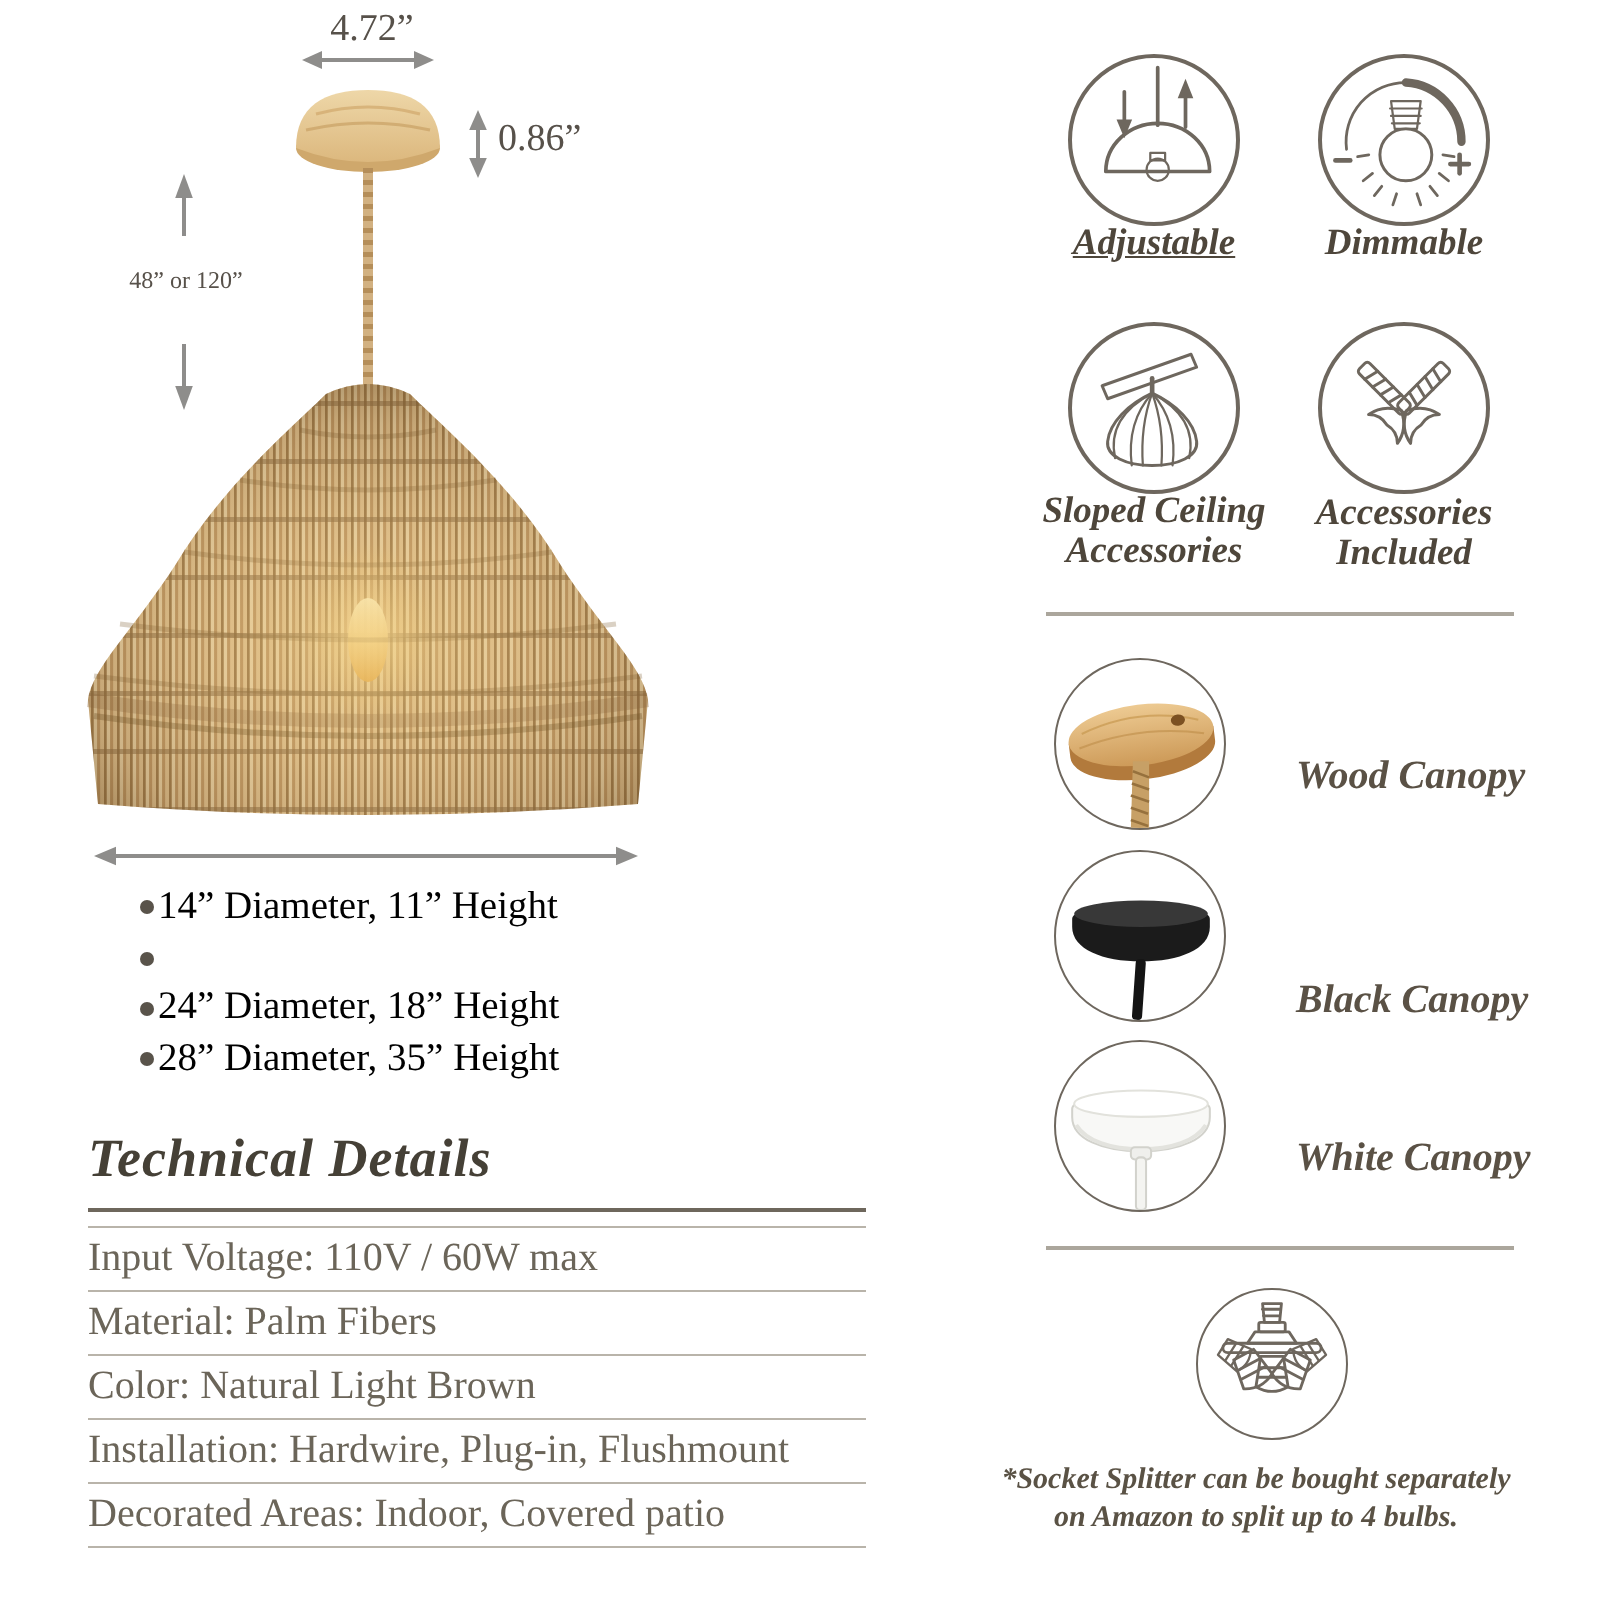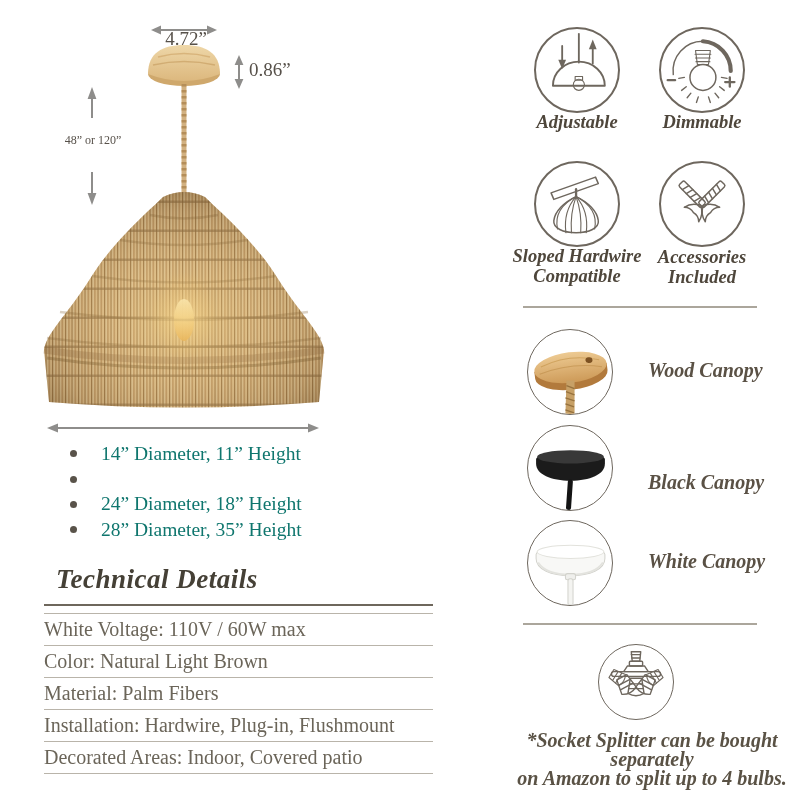--- a/index.html
+++ b/index.html
@@ -3,44 +3,44 @@
 <meta charset="utf-8">
 <style>
   html,body{margin:0;padding:0;background:#fff;}
   #canvas{position:relative;width:800px;height:800px;background:#ffffff;
           font-family:"Liberation Serif","DejaVu Serif",serif;overflow:hidden;}
   .abs{position:absolute;}
 
   
   .dim-label{position:absolute;color:#57514a;font-size:19px;white-space:nowrap;}
   .sizes{position:absolute;left:70px;top:441px;}
-  .size-row{display:flex;align-items:center;gap:24px;height:25.4px;
-            font-size:19.5px;color:#0f766e;text-align:right;}
+  .size-row{display:flex;align-items:center;gap:2px;height:25.4px;
+            font-size:19.5px;color:#000000;text-align:right;}
   .dot{width:7px;height:7px;border-radius:50%;background:#59534a;flex:none;}
   .tech-title{position:absolute;left:44px;top:564px;font-size:27px;font-style:italic;
-              font-weight:bold;color:#454036;letter-spacing:.5px;margin-left:12px;}
+              font-weight:bold;color:#454036;letter-spacing:.5px;}
   .tech-underline{position:absolute;left:44px;top:604px;width:389px;height:2px;background:#6e675c;}
   .tech-table{position:absolute;left:44px;top:613px;width:389px;}
   .t-row{border-bottom:1px solid #b9b4aa;padding:4px 0 3px;font-size:20px;
          color:#6b6559;height:24px;white-space:nowrap;}
   .t-row:first-child{border-top:1px solid #b9b4aa;}
 
   
   .fcircle{position:absolute;width:86px;height:86px;border:2px solid #6e675e;border-radius:50%;
            box-sizing:border-box;background:#fff;display:flex;align-items:center;justify-content:center;}
   .flabel{position:absolute;text-align:center;font-style:italic;font-weight:bold;
           font-size:18.5px;line-height:20px;color:#4e463b;}
   .pcircle{position:absolute;width:86px;height:86px;border:1.6px solid #6e675e;border-radius:50%;
            box-sizing:border-box;background:#fff;overflow:hidden;display:flex;align-items:center;justify-content:center;}
-  .clabel{position:absolute;font-style:italic;font-weight:600;font-size:20px;color:#5a5145;white-space:nowrap;}
+  .clabel{position:absolute;font-style:italic;font-weight:600;font-size:20px;color:#5a5145;white-space:nowrap;margin-top:18px;}
   .divider{position:absolute;left:523px;width:234px;height:2px;background:#aba69c;}
   .scircle{position:absolute;left:598px;top:644px;width:76px;height:76px;border:1.6px solid #6e675e;
            border-radius:50%;box-sizing:border-box;background:#fff;display:flex;align-items:center;justify-content:center;}
-  .note{position:absolute;left:516px;top:731px;width:272px;text-align:center;font-style:italic;
-        font-weight:600;font-size:20px;line-height:19px;color:#5a5245;}
+  .note{position:absolute;left:492px;top:731px;width:272px;text-align:center;font-style:italic;
+        font-weight:600;font-size:15px;line-height:19px;color:#5a5245;}
 
   .licon{stroke:#6e675e;fill:none;stroke-width:2;stroke-linecap:round;stroke-linejoin:round;}
   .licon .fillhead{fill:#6e675e;stroke:none;}
   .thin{stroke-width:1.2;}
 </style>
 </head>
 <body>
 
 <div id="canvas">
 
@@ -120,21 +120,21 @@
         <path d="M60,312 Q184,328 308,312"></path>
         <path d="M47,338 Q184,356 321,338"></path>
       </g>
       <path d="M44,350 Q184,371 324,350" stroke="#8a6840" stroke-width="7" opacity="0.3" fill="none"></path>
       <path d="M47,358 Q184,378 321,358" stroke="#6e5026" stroke-width="3" opacity="0.35" fill="none"></path>
       <path d="M163,197 C148,212 112,242 88,282 C66,316 46,334 44,350 L49,402 Q184,413 319,402 L324,350
                C322,334 302,316 280,282 C256,242 220,212 205,197 Q184,187 163,197 Z" fill="url(#shadeShade)"></path>
     </g>
   </svg>
 
-  <span class="dim-label" style="left:146px;top:4px;width:80px;text-align:center;margin-top:24px;">4.72”</span>
+  <span class="dim-label" style="left:146px;top:4px;width:80px;text-align:center;">4.72”</span>
   <span class="dim-label" style="left:249px;top:59px;">0.86”</span>
   <span class="dim-label" style="left:36px;top:133px;width:114px;text-align:center;font-size:12px;">48” or 120”</span>
 
   <div class="sizes">
     <div class="size-row">
       <span class="dot"></span>
       <span>14” Diameter, 11” Height</span>
       </div>
     <div class="size-row">
       <span class="dot"></span>
@@ -145,40 +145,40 @@
       </div>
     <div class="size-row">
       <span class="dot"></span>
       <span>28” Diameter, 35” Height</span>
       </div>
   </div>
 
   <div class="tech-title">Technical Details</div>
   <div class="tech-underline"></div>
   <div class="tech-table">
-    <div class="t-row">White Voltage: 110V / 60W max</div>
+    <div class="t-row">Input Voltage: 110V / 60W max</div>
+    <div class="t-row">Material: Palm Fibers</div>
     <div class="t-row">Color: Natural Light Brown</div>
-    <div class="t-row">Material: Palm Fibers</div>
     <div class="t-row">Installation: Hardwire, Plug-in, Flushmount</div>
     <div class="t-row">Decorated Areas: Indoor, Covered patio</div>
   </div>
 
   <div class="fcircle" style="left:534px;top:27px;">
     <svg width="76" height="76" viewBox="0 0 82 82" class="licon">
       <line x1="43" y1="2" x2="43" y2="33"></line>
       <path d="M15,58 A28,26 0 0 1 71,58 Z"></path>
       <path d="M39,48 h8 v4 h-8 z" class="thin"></path>
       <circle cx="43" cy="57" r="6" class="thin"></circle>
       <line x1="25" y1="15" x2="25" y2="31"></line>
       <polygon points="25,40 20.8,30 29.2,30" class="fillhead"></polygon>
       <line x1="58" y1="18" x2="58" y2="34"></line>
       <polygon points="58,8 53.8,18.5 62.2,18.5" class="fillhead"></polygon>
     </svg>
   </div>
-  <div class="flabel" style="left:517px;top:112px;width:120px;">Adjustable</div>
+  <div class="flabel" style="left:517px;top:112px;width:120px;text-decoration:underline;">Adjustable</div>
 
   <div class="fcircle" style="left:659px;top:27px;">
     <svg width="76" height="76" viewBox="0 0 82 82" class="licon">
       <path d="M34,20 h16 l-2,15 h-12 z" class="thin"></path>
       <line x1="33.5" y1="24" x2="50.5" y2="24" class="thin"></line>
       <line x1="34" y1="28" x2="50" y2="28" class="thin"></line>
       <line x1="34.5" y1="32" x2="49.5" y2="32" class="thin"></line>
       <circle cx="42" cy="49" r="14" stroke-width="1.6"></circle>
       <g stroke-width="1.5">
         <line x1="24" y1="59" x2="19" y2="63"></line>
@@ -207,21 +207,21 @@
       <g class="thin">
         <path d="M40,33 C23,42 17,54 20,68"></path>
         <path d="M40,33 C31,43 27,56 29,72"></path>
         <path d="M40,33 C36,44 34,58 35,72"></path>
         <path d="M40,33 C44,44 46,58 45,72"></path>
         <path d="M40,33 C49,43 53,56 51,72"></path>
         <path d="M40,33 C57,42 63,54 60,68"></path>
       </g>
     </svg>
   </div>
-  <div class="flabel" style="left:507px;top:246px;width:140px;">Sloped Hardwire Compatible</div>
+  <div class="flabel" style="left:507px;top:246px;width:140px;">Sloped Ceiling Accessories</div>
 
   <div class="fcircle" style="left:659px;top:161px;">
     <svg width="76" height="76" viewBox="0 0 82 82" class="licon">
       <g transform="rotate(45 41 41)" stroke-width="1.6">
         <rect x="37" y="9" width="8" height="34" rx="2"></rect>
         <line x1="37" y1="15" x2="45" y2="17"></line>
         <line x1="37" y1="21" x2="45" y2="23"></line>
         <line x1="37" y1="27" x2="45" y2="29"></line>
         <line x1="37" y1="33" x2="45" y2="35"></line>
         <path d="M41,43 C35,46 31,51 30,57 C33,54 37,53 41,54 C45,53 49,54 52,57 C51,51 47,46 41,43 Z"></path>

